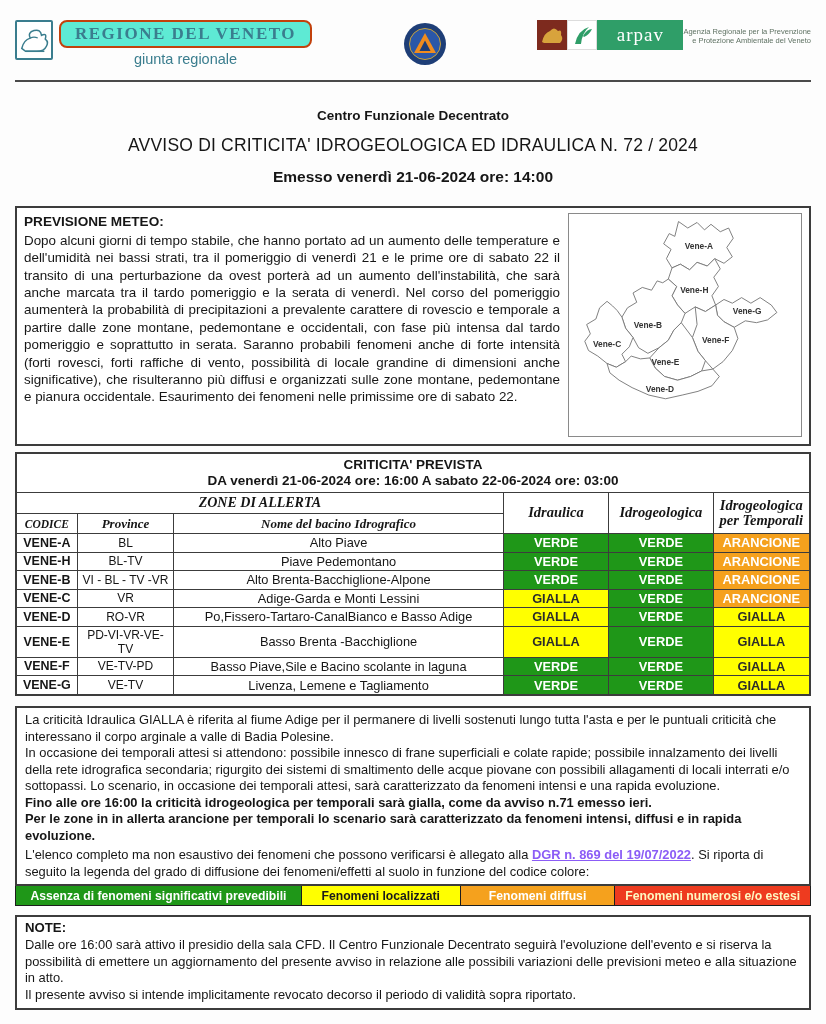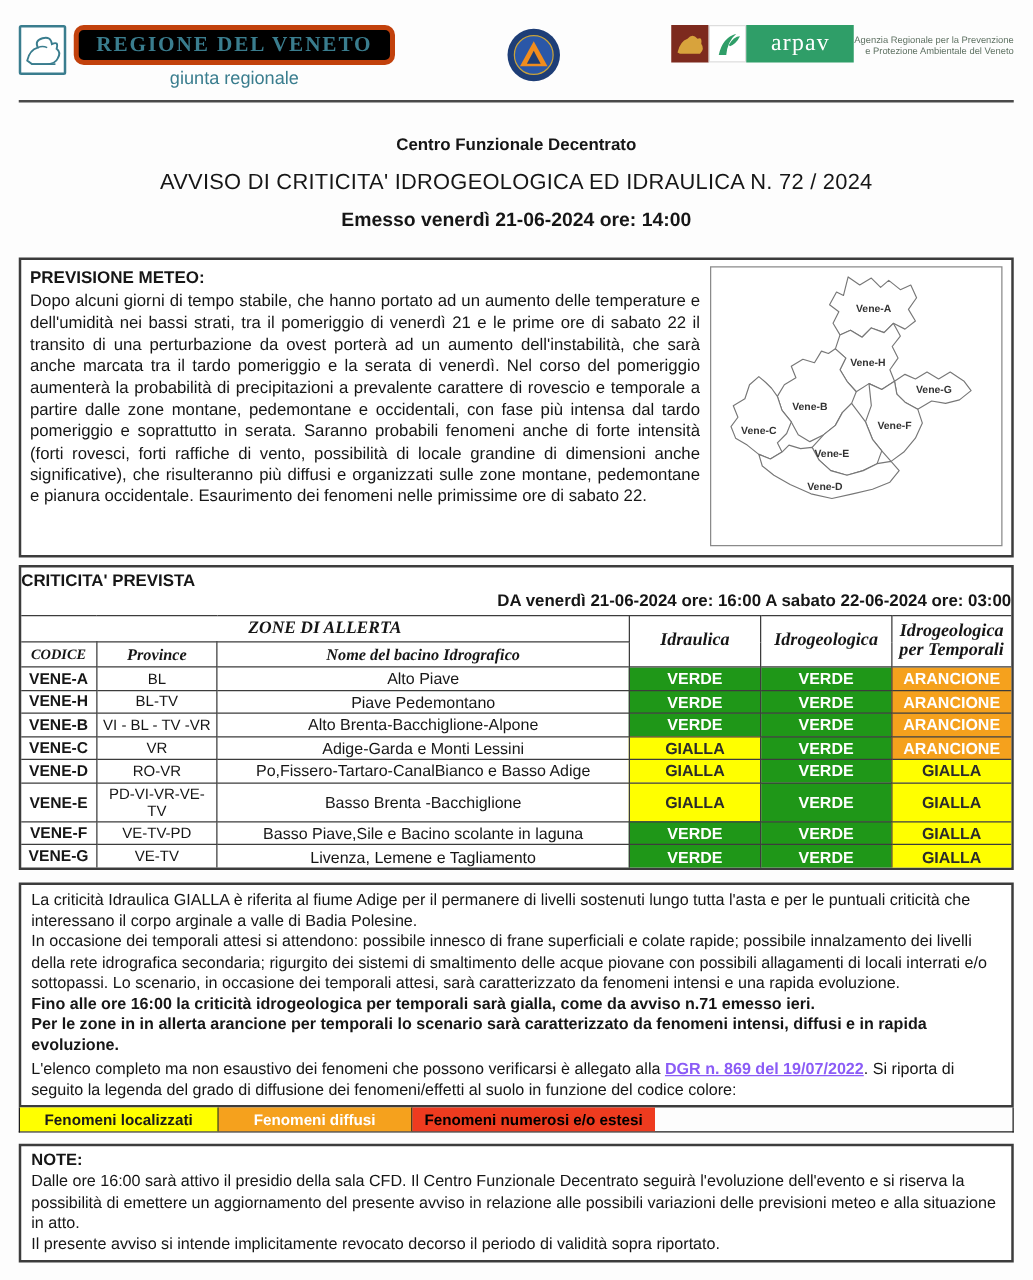--- a/index.html
+++ b/index.html
@@ -6,23 +6,23 @@
   html,body { width:826px; background:#fdfdfd; }
   body { height:1024px; font-family:"Liberation Sans", sans-serif; color:#161616; overflow:hidden; }
   .page { padding:20px 15px 0 15px; }
 
   
   .hdr { display:flex; align-items:flex-start; justify-content:space-between; height:52px; }
   .rv { display:flex; align-items:flex-start; gap:6px; }
   .rv-emblem { width:38px; height:40px; border:2px solid #3a7d8e; border-radius:2px; background:#fff;
                display:flex; align-items:center; justify-content:center; }
   .rv-plate-wrap { display:flex; flex-direction:column; align-items:center; }
-  .rv-plate { border:4px solid #c2410c; border-radius:8px; padding:2px 14px; color:#3a7d8e;
+  .rv-plate { border:2px solid #c2410c; border-radius:8px; padding:2px 14px; color:#3a7d8e;
               font-family:"Liberation Serif", serif; font-weight:bold; font-size:17px; letter-spacing:1.5px;
-              background:#000000; white-space:nowrap; }
+              background:#5eead4; white-space:nowrap; }
   .rv-sub { color:#3a7d8e; font-size:14.5px; margin-top:3px; }
   .pc-badge { margin-top:2px; }
   .arpav { display:flex; flex-direction:row; align-items:center; }
   .arpav-tiles { display:flex; }
   .tile { height:30px; display:flex; align-items:center; justify-content:center; }
   .tile.maroon { width:30px; background:#7d2a1e; }
   .tile.white  { width:30px; background:#fff; border:1px solid #ddd; }
   .tile.green  { width:86px; background:#2f9e68; color:#fff; font-family:"Liberation Serif", serif;
                  font-size:19px; letter-spacing:1px; }
   .arpav-cap { font-size:7.5px; color:#5f7263; text-align:right; line-height:1.25; margin-top:2px; }
@@ -36,22 +36,22 @@
   
   .prev-box { margin-top:20px; border:2px solid #3c3c3c; background:#fff; padding:5px 7px;
               display:flex; gap:8px; height:240px; }
   .prev-text { flex:1; font-size:13.4px; line-height:1.3; text-align:justify; overflow:hidden; }
   .prev-title { font-weight:bold; font-size:13.6px; margin-bottom:1px; }
   .map-box { width:234px; height:224px; border:1px solid #8a8a8a; background:#fff; flex:none; }
   .map-box svg text { font-family:"Liberation Sans", sans-serif; font-size:9px; font-weight:bold; fill:#333; }
 
   
   .crit-box { margin-top:6px; border:2px solid #3c3c3c; background:#fff; }
-  .crit-title { font-weight:bold; font-size:13.5px; padding-top:3px; }
-  .crit-sub   { text-align:right; font-weight:bold; font-size:13.5px; padding:1px 0 4px; }
+  .crit-title { text-align:center; font-weight:bold; font-size:13.5px; padding-top:3px; }
+  .crit-sub   { text-align:center; font-weight:bold; font-size:13.5px; padding:1px 0 4px; }
   table.crit { width:100%; border-collapse:collapse; table-layout:fixed; }
   table.crit th, table.crit td { border:1px solid #3c3c3c; text-align:center; padding:1px 2px; }
   table.crit tr > *:first-child { border-left:none; }
   table.crit tr > *:last-child { border-right:none; }
   table.crit tr:last-child > * { border-bottom:none; }
   th.serif { font-family:"Liberation Serif", serif; font-style:italic; font-weight:bold; }
   th.zone-grp { font-size:14px; height:21px;margin-top:39px; }
   th.colh { font-size:14.5px; line-height:1.05; }
   th.codice-h { font-size:11.5px; }
   th.prov-h, th.bacino-h { font-size:13px; height:20px; }
@@ -261,23 +261,24 @@
 
   <div class="val-box">
     <p>La criticità Idraulica GIALLA è riferita al fiume Adige per il permanere di livelli sostenuti lungo tutta l'asta e per le puntuali criticità che interessano il corpo arginale a valle di Badia Polesine.</p>
     <p>In occasione dei temporali attesi si attendono: possibile innesco di frane superficiali e colate rapide; possibile innalzamento dei livelli della rete idrografica secondaria; rigurgito dei sistemi di smaltimento delle acque piovane con possibili allagamenti di locali interrati e/o sottopassi. Lo scenario, in occasione dei temporali attesi, sarà caratterizzato da fenomeni intensi e una rapida evoluzione.</p>
     <p class="bold">Fino alle ore 16:00 la criticità idrogeologica per temporali sarà gialla, come da avviso n.71 emesso ieri.</p>
     <p class="bold">Per le zone in in allerta arancione per temporali lo scenario sarà caratterizzato da fenomeni intensi, diffusi e in rapida evoluzione.</p>
     <p class="gap"><span>L'elenco completo ma non esaustivo dei fenomeni che possono verificarsi è allegato alla </span><a class="dgr">DGR n. 869 del 19/07/2022</a><span>. Si riporta di seguito la legenda del grado di diffusione dei fenomeni/effetti al suolo in funzione del codice colore:</span></p>
   </div>
 
   <div class="legend">
+    <div class="seg s0" style="background-color: rgb(31, 151, 24); color: rgb(255, 255, 255);">Assenza di fenomeni significativi prevedibili</div>
     <div class="seg s1" style="background-color: rgb(255, 255, 0); color: rgb(26, 26, 26);">Fenomeni localizzati</div>
     <div class="seg s2" style="background-color: rgb(245, 161, 29); color: rgb(255, 255, 255);">Fenomeni diffusi</div>
-    <div class="seg s3" style="background-color: rgb(238, 59, 31); color: #000000;">Fenomeni numerosi e/o estesi</div>
+    <div class="seg s3" style="background-color: rgb(238, 59, 31); color: #fef9c3;">Fenomeni numerosi e/o estesi</div>
   </div>
 
   <div class="note-box">
     <div class="ntitle">NOTE:</div>
     <p>Dalle ore 16:00 sarà attivo il presidio della sala CFD. Il Centro Funzionale Decentrato seguirà l'evoluzione dell'evento e si riserva la possibilità di emettere un aggiornamento del presente avviso in relazione alle possibili variazioni delle previsioni meteo e alla situazione in atto.</p>
     <p>Il presente avviso si intende implicitamente revocato decorso il periodo di validità sopra riportato.</p>
   </div>
 
 </div>
 

